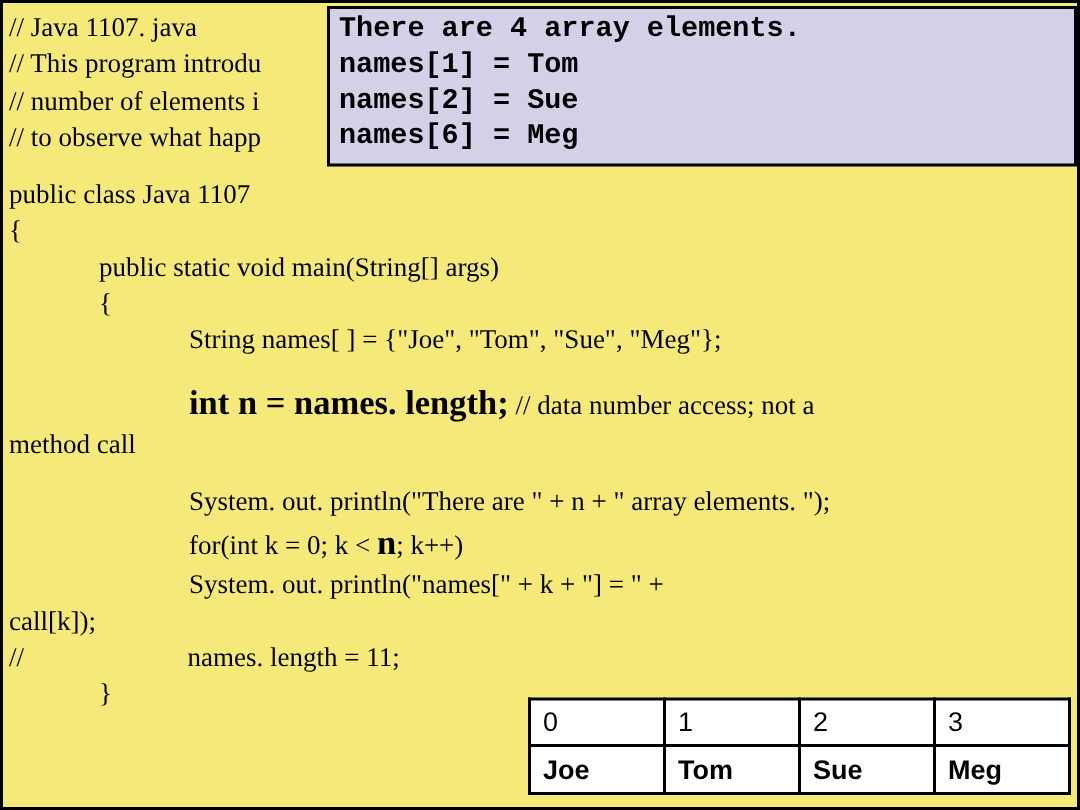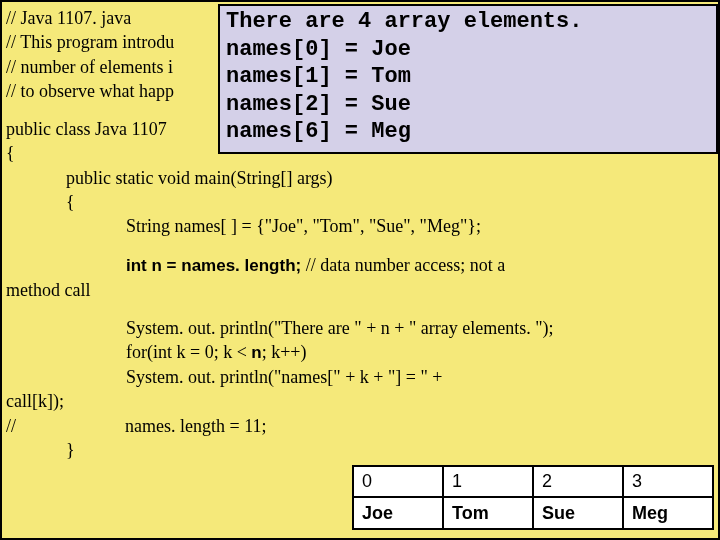--- a/index.html
+++ b/index.html
@@ -14,31 +14,31 @@
     overflow: hidden;
   }
   .code-area {
     padding: 4px 4px;
     line-height: 1.35;
   }
   .comment { font-family: "Times New Roman", serif; }
   .code-line { font-family: "Times New Roman", serif; }
   .indent1 { padding-left: 60px; }
   .indent2 { padding-left: 120px; }
-  .bold { font-weight: bold; font-family: Liberation Sans, sans-serif; font-size: 17px; }
+  .bold { font-weight: bold; font-family: Liberation Serif, serif; font-size: 23px; }
   .output-box {
     position: absolute;
     top: 2px;
     left: 216px;
     width: 500px;
     background: #d4d0e8;
     border: 2px solid #000;
     font-family: "Courier New", monospace;
     font-weight: bold;
-    font-size: 22px;
+    font-size: 19px;
     padding: 2px 6px 6px 6px;
     line-height: 1.25;
   }
   .array-table {
     position: absolute;
     bottom: 8px;
     left: 350px;
     border-collapse: collapse;
     background: #fff;
     font-family: Arial, sans-serif;
@@ -88,21 +88,20 @@
   <div class="code-line">
     <span>//</span>
     <span style="display:inline-block;width:100px"></span>
     <span>names. length = 11;</span>
   </div>
   <div class="code-line indent1">}</div>
 </div>
 
 <div class="output-box">
   <div>There are 4 array elements.</div>
-  <div>names[0] = Joe</div>
   <div>names[1] = Tom</div>
   <div>names[2] = Sue</div>
   <div>names[6] = Meg</div>
 </div>
 
 <table class="array-table">
   <tbody>
       <tr class="idx-row">
     <td>0</td>
     <td>1</td>

